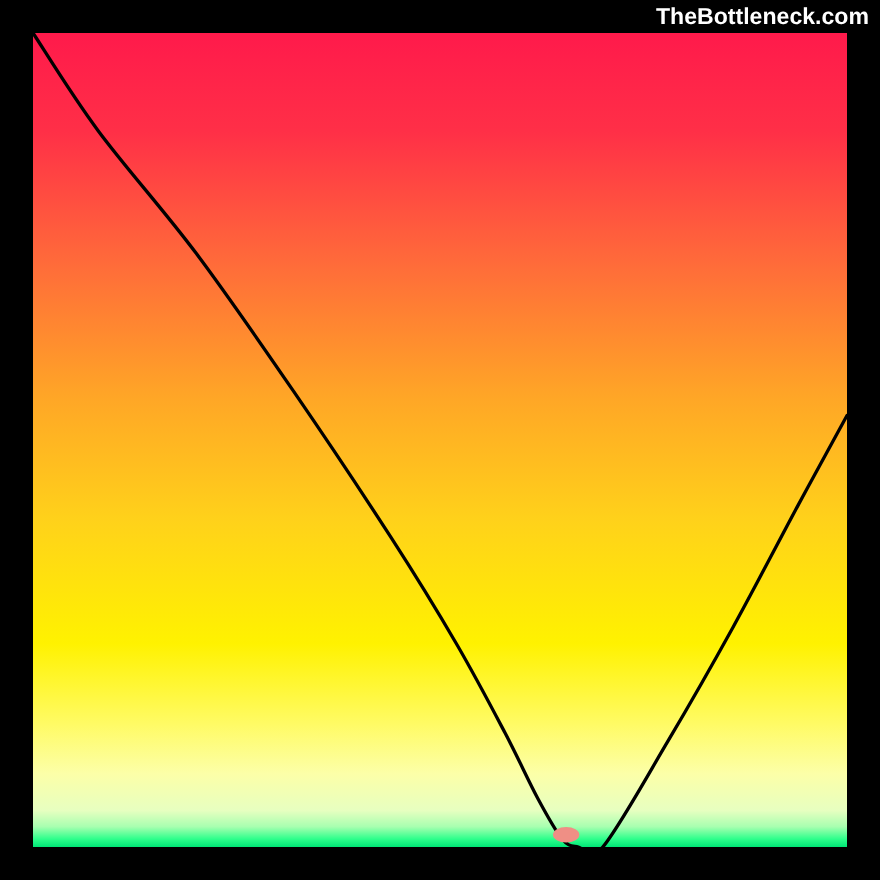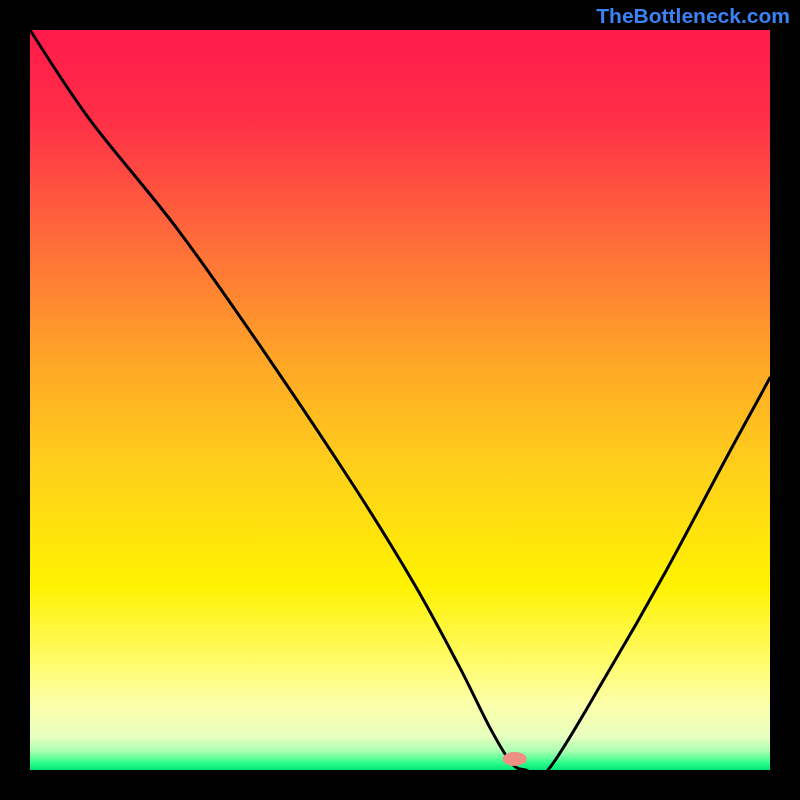--- a/index.html
+++ b/index.html
@@ -1,17 +1,17 @@
 <!DOCTYPE html>
 <html><head>
 <meta charset="utf-8">
 <style>
   html,body{margin:0;padding:0;width:800px;height:800px;background:#000;overflow:hidden}
   .stage{position:relative;width:800px;height:800px}
-  .watermark{position:absolute;top:4px;right:10px;color:#3b82f6;font:700 21px Arial,Helvetica,sans-serif;letter-spacing:0}
+  .watermark{position:absolute;top:4px;right:10px;color:#ffffff;font:700 21px Arial,Helvetica,sans-serif;letter-spacing:0}
   svg{display:block}
 </style>
 </head>
 <body>
 
 <div class="stage">
   <div class="watermark">TheBottleneck.com</div>
   <svg id="chart-svg" width="800" height="800" viewBox="0 0 800 800">
     <defs>
       <linearGradient id="bg-grad" x1="0" y1="0" x2="0" y2="1">

